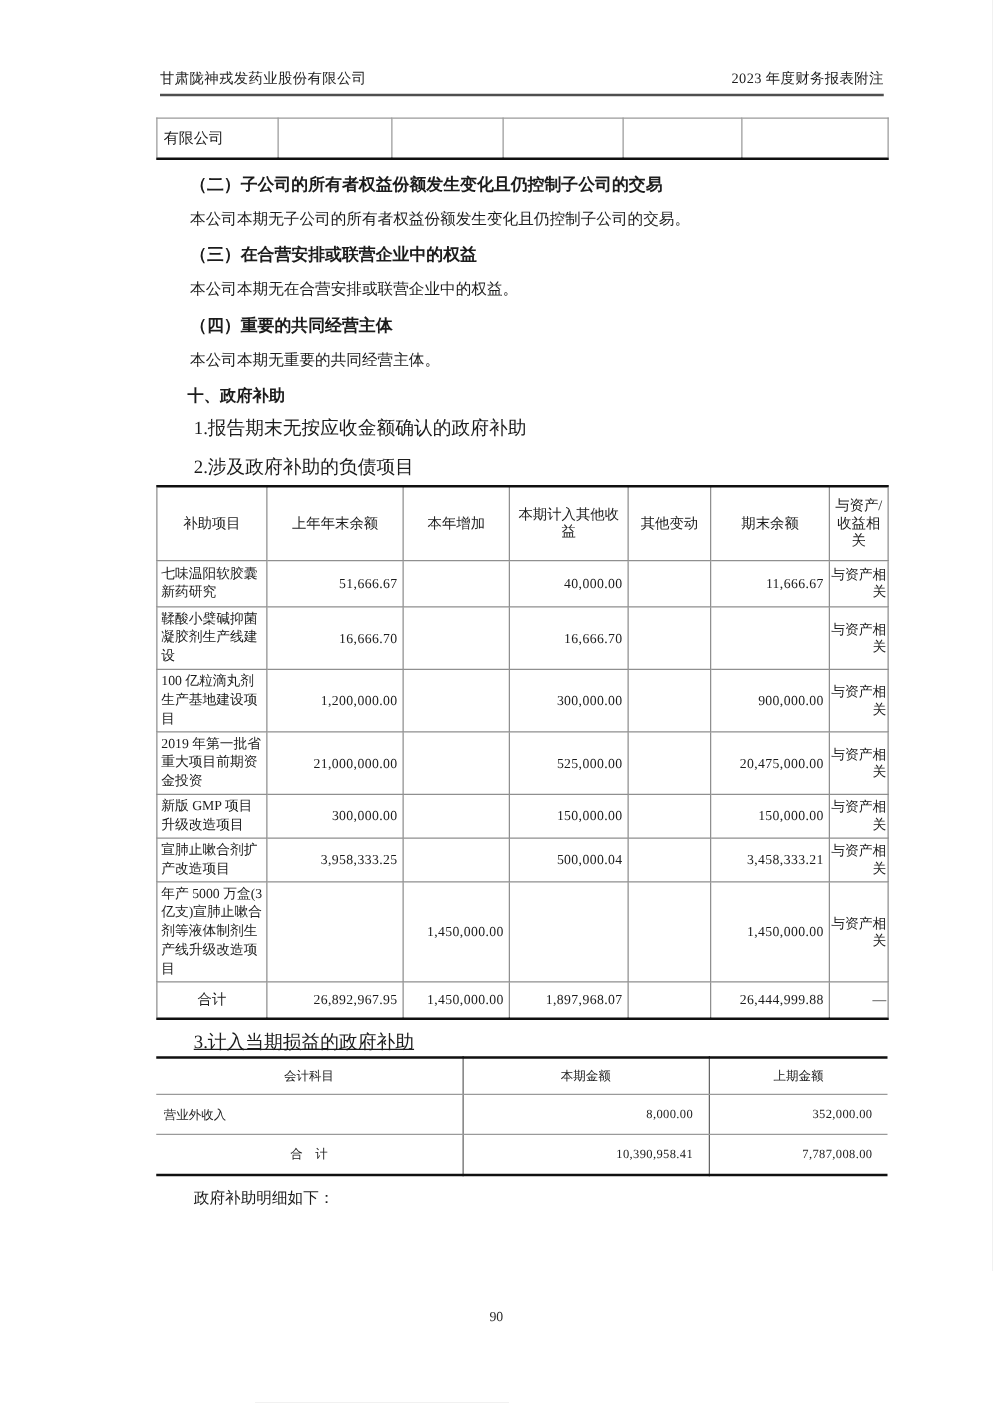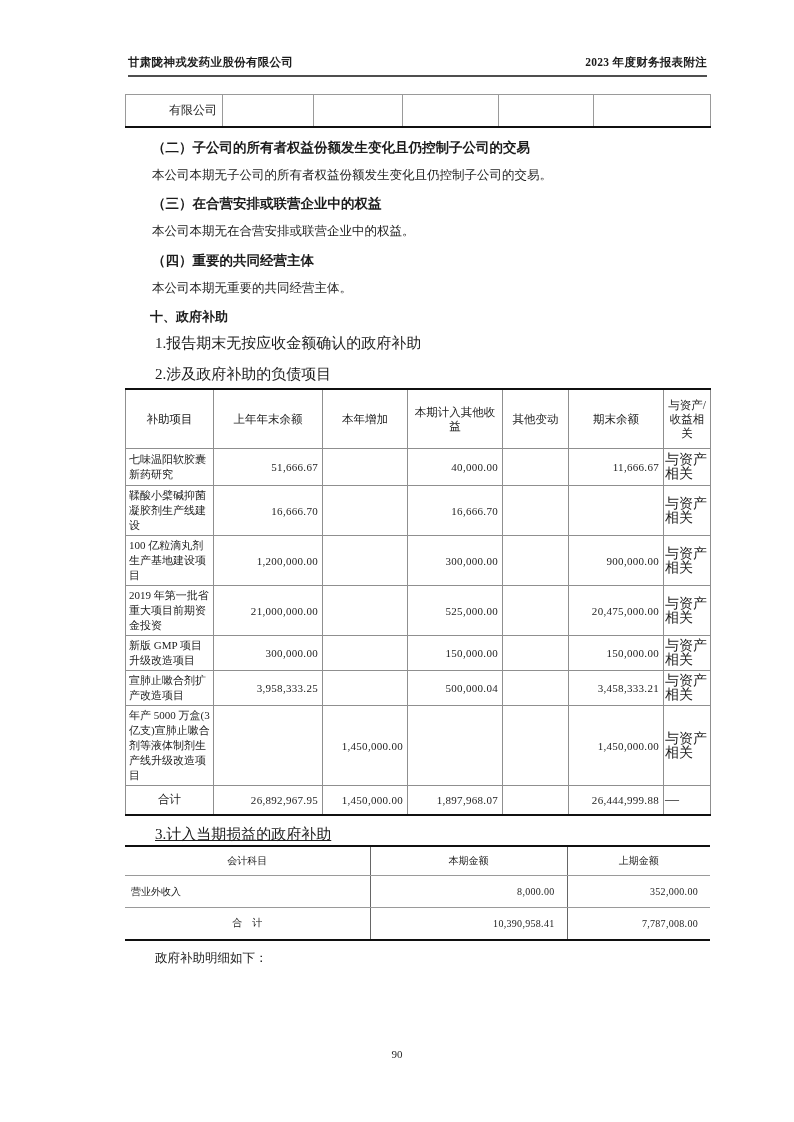--- a/index.html
+++ b/index.html
@@ -13,31 +13,29 @@
     color:#1c1c1c;
     overflow:hidden;
   }
   
   .page-header {
     margin:55px 87px 0 128px;
     display:flex; justify-content:space-between; align-items:flex-end;
     font-size:11.5px; letter-spacing:0.3px;
     padding-bottom:5px;
     border-bottom:2px solid #4f4f4f;
-    font-weight:bold;
   }
   
   table { border-collapse:collapse; table-layout:fixed; }
   .carryover {
     width:585px; margin:17px 84px 0 125px;
     border-top:1px solid #9a9a9a;
     border-bottom:2.5px solid #101010;
     border-left:1px solid #9a9a9a; border-right:1px solid #9a9a9a;
     font-size:12px;
-    text-align:right;
   }
   .carryover td {
     border:1px solid #9a9a9a;
     height:32px; padding:2px 5px; vertical-align:middle;
   }
   
   .sec-heading {
     margin:12px 60px 0 152px;
     font-weight:bold; font-size:13.5px; line-height:15px;
   }
@@ -68,21 +66,21 @@
     border-left:1px solid #8f8f8f; border-right:1px solid #8f8f8f;
   }
   .subsidy td, .subsidy th {
     border:1px solid #8f8f8f;
     vertical-align:middle;
     font-weight:normal;
   }
   .subsidy th { font-size:11.5px; text-align:center; padding:2px 2px; line-height:14px; }
   .subsidy td.name { font-size:11px; text-align:left; padding:2px 3px; line-height:15px; }
   .subsidy td.num  { font-size:11px; text-align:right; padding:2px 4px 2px 1px; letter-spacing:0.3px; }
-  .subsidy td.rel  { font-size:14px; text-align:left; padding:2px 1px; line-height:14px;font-family:Liberation Serif, serif; }
+  .subsidy td.rel  { font-size:11px; text-align:right; padding:2px 1px; line-height:14px;font-family:Liberation Serif, serif; }
   .subsidy td.ctr  { font-size:11.5px; text-align:center; }
   .rh60{height:60px;} .rh37{height:37px;} .rh45{height:45px;} .rh35{height:35px;}
   .rh43{height:43px;} .rh44{height:44px;} .rh76{height:76px;} .rh29{height:29px;}
   
   .pltable {
     width:585px; margin:4px 84px 0 125px;
     border-top:2.5px solid #101010;
     border-bottom:2.5px solid #101010;
     font-size:10px;
   }

